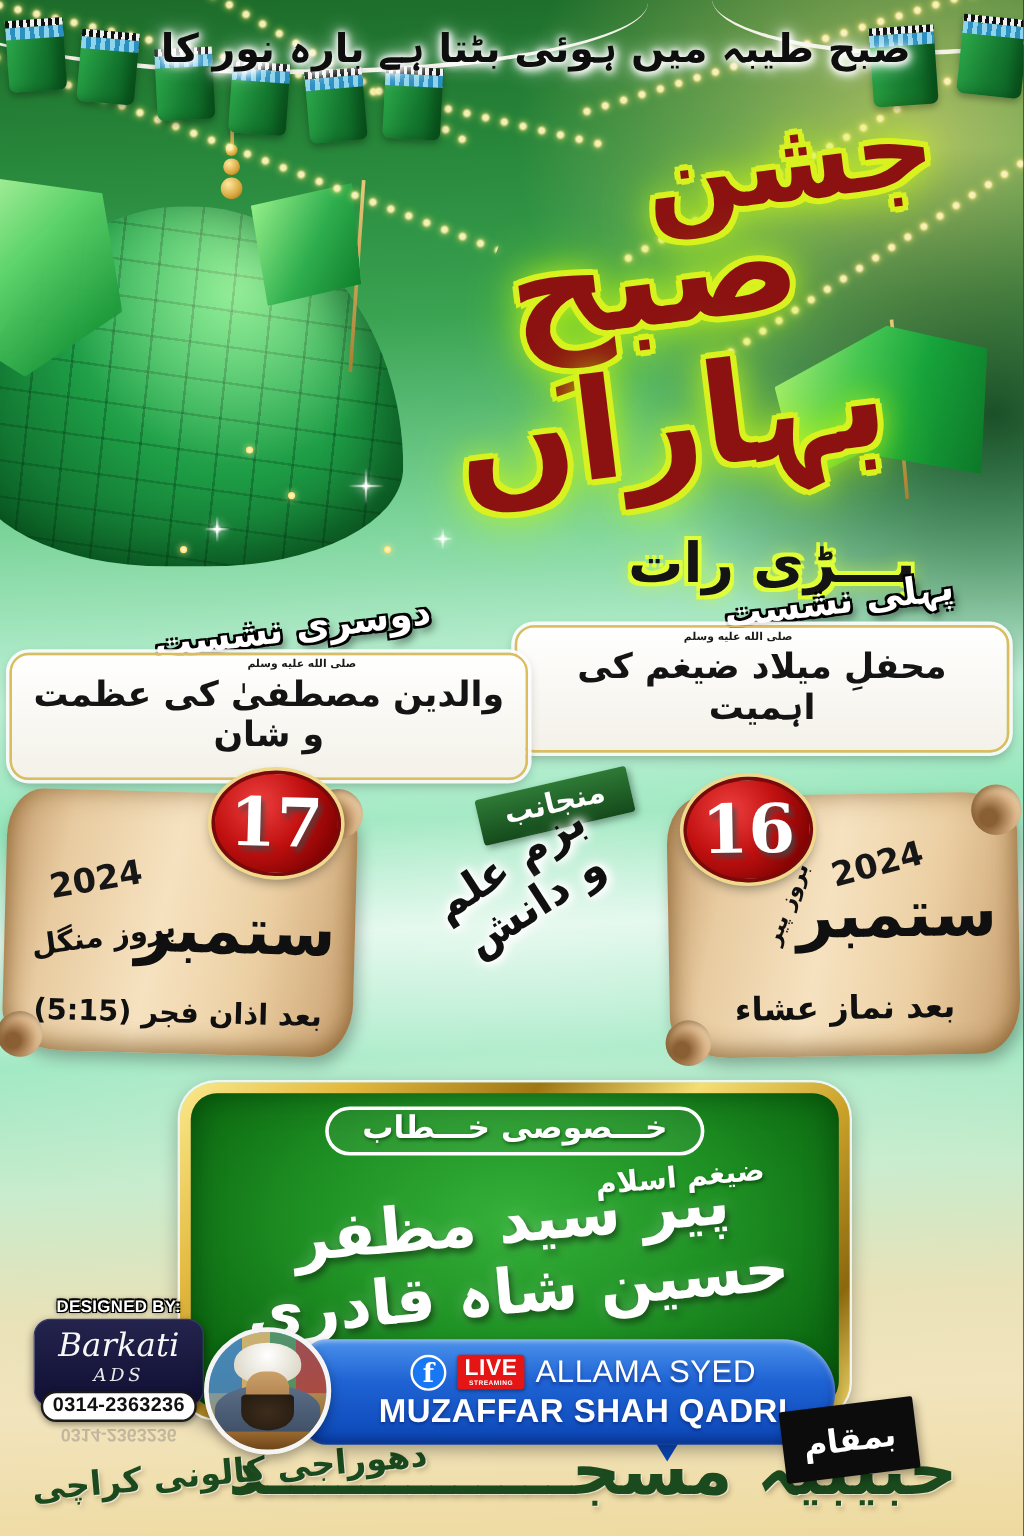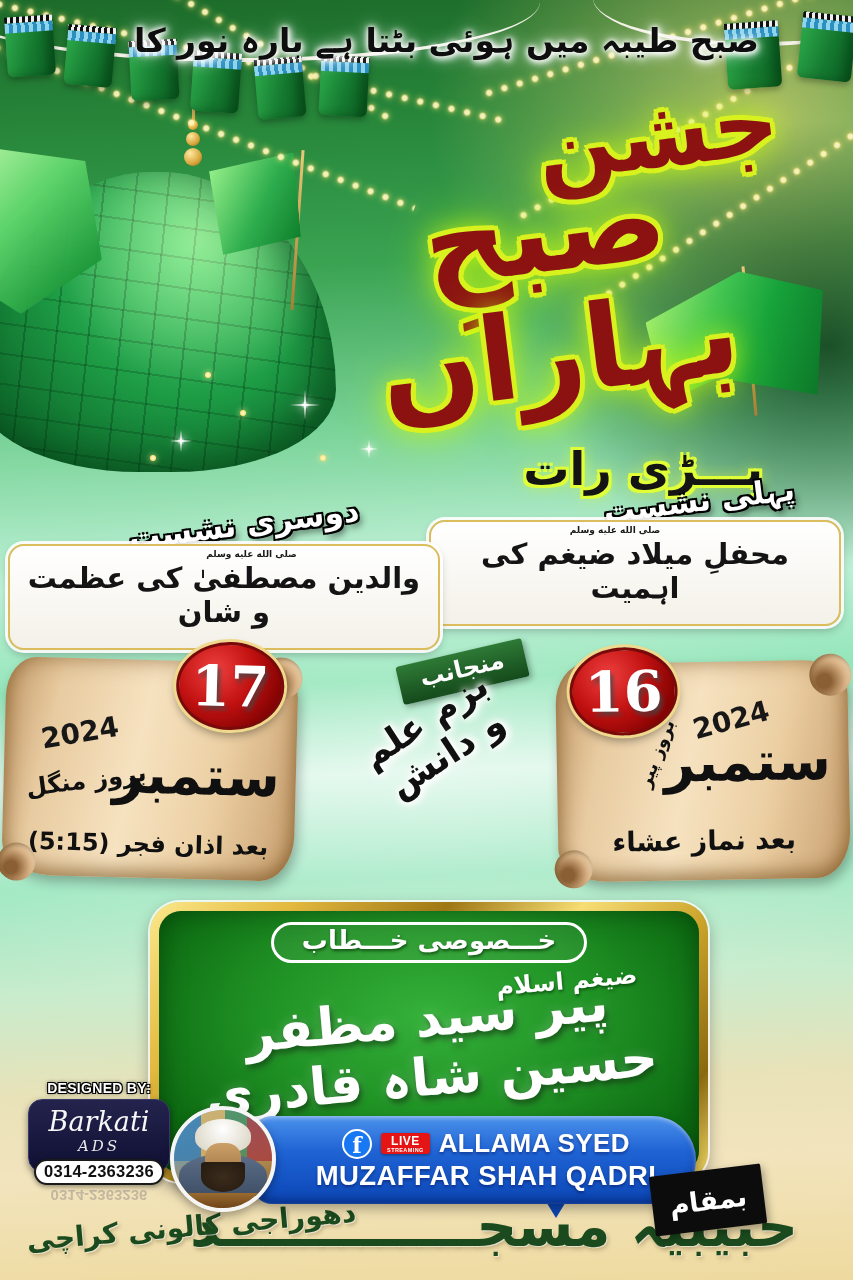--- a/index.html
+++ b/index.html
@@ -203,23 +203,23 @@
     display:flex; flex-direction:column; justify-content:center; align-items:center;
     font-family:"Liberation Sans",sans-serif;
     background:linear-gradient(180deg,#4b92ec 0%,#1f63d4 40%,#0b46b6 100%);
     box-shadow:inset 0 2px 4px rgba(255,255,255,.45),inset 0 -5px 9px rgba(0,0,40,.3),0 5px 12px rgba(0,0,0,.3);}
   .live-row{display:flex; align-items:center; gap:9px;}
   .fb-icon{width:30px; height:30px; border-radius:50%; background:#1877f2; border:2px solid #fff;
     color:#fff; font-family:"DejaVu Serif",serif; font-weight:bold; font-size:22px; line-height:1;
     display:flex; align-items:flex-end; justify-content:center; padding-bottom:1px;}
   .live-badge{background:#e51515; border-radius:3px; padding:2px 6px 1px; text-align:center; line-height:1;
     box-shadow:0 1px 3px rgba(0,0,0,.4);}
-  .live-word{font-size:12px; font-weight:800; letter-spacing:.5px;}
+  .live-word{font-size:19px; font-weight:800; letter-spacing:.5px;}
   .streaming-word{font-size:5.5px; font-weight:700; letter-spacing:.4px; margin-top:1px;}
-  .live-line1{font-size:26px; font-weight:700; letter-spacing:.4px; text-shadow:0 2px 3px rgba(0,0,60,.4);}
+  .live-line1{font-size:26px; font-weight:400; letter-spacing:.4px; text-shadow:0 2px 3px rgba(0,0,60,.4);}
   .live-line2{font-size:27.5px; font-weight:800; letter-spacing:.4px; margin-top:1px;
     text-shadow:0 2px 3px rgba(0,0,60,.4);}
   .bar-tail{position:absolute; left:545px; top:1200px; width:0; height:0; z-index:4;
     border:11px solid transparent; border-top:18px solid #0b46b6;}
   
   .venue-badge{position:absolute; left:652px; top:1170px; width:112px; height:60px; z-index:5;
     background:#0c0c0c; transform:rotate(-7deg); border-radius:2px; direction:rtl;
     display:flex; align-items:center; justify-content:center; color:#fff; font-size:27px; font-weight:bold;
     box-shadow:2px 4px 8px rgba(0,0,0,.35);}
   .venue-name{position:absolute; right:55px; top:1198px; z-index:4; direction:rtl; line-height:1;

